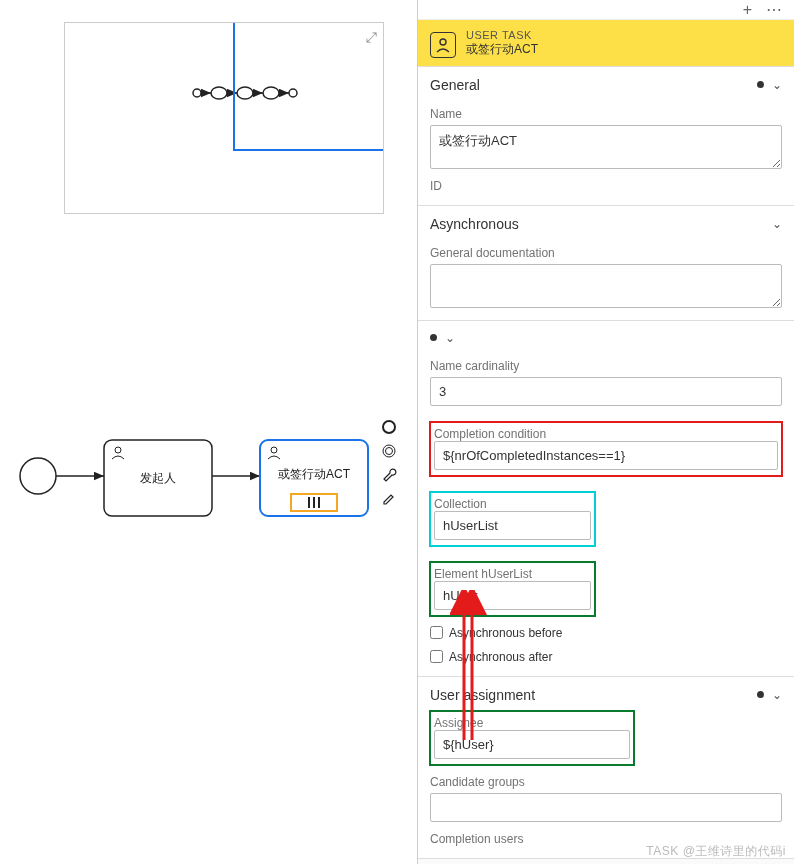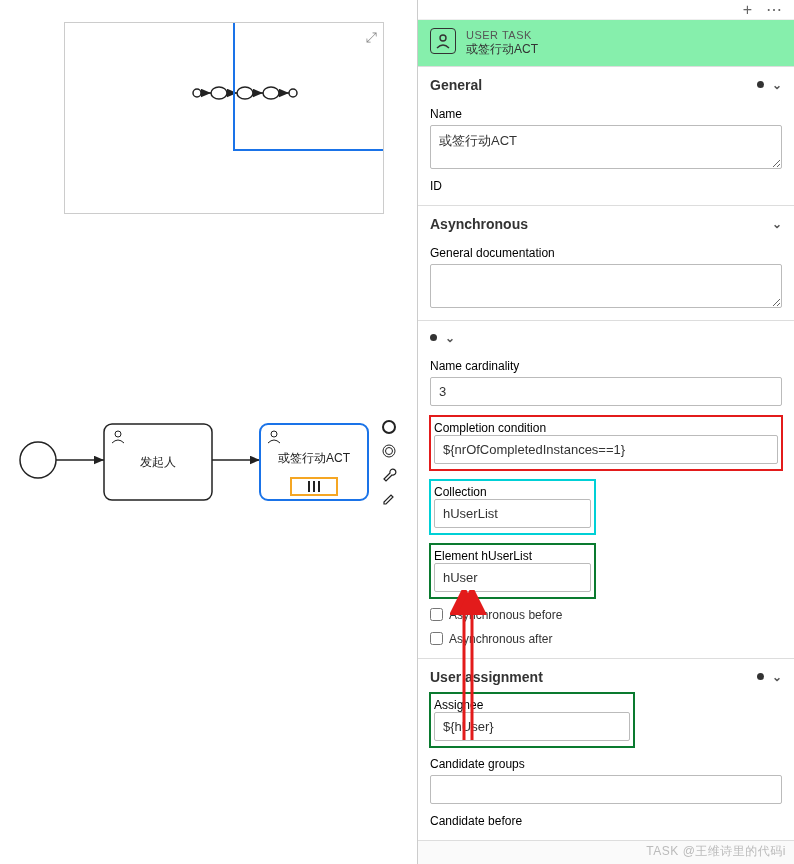--- a/index.html
+++ b/index.html
@@ -7,65 +7,65 @@
 
 .app { display: flex; width: 100%; height: 100%; position: relative; }
 
 
 .canvas { flex: 1; position: relative; background: #fff; background-image: radial-gradient(#ccc 0.6px, transparent 0.6px); background-size: 12px 12px; background-position: 0 0; }
 .minimap { position: absolute; top: 22px; left: 64px; width: 320px; height: 192px; border: 1px solid #ccc; background: #fff; }
 .minimap .viewport { position: absolute; top: 0; right: 0; width: 150px; height: 128px; border: 2px solid #1a73e8; border-right: none; border-top: none; }
 .minimap svg { width: 100%; height: 100%; }
 .minimap-expand { position: absolute; top: 6px; right: 6px; color: #888; font-size: 14px; }
 
-.diagram { position: absolute; top: 418px; left: 16px; }
+.diagram { position: absolute; top: 434px; left: 16px; }
 .diagram svg { overflow: visible; }
 
 .task { stroke: #222; stroke-width: 1.5; fill: #fff; rx: 8; ry: 8; }
 .task.selected { stroke: #1a73e8; stroke-width: 2; }
 .event-circle { stroke: #222; stroke-width: 1.5; fill: #fff; }
 .arrow { stroke: #222; stroke-width: 1.5; fill: none; marker-end: url(#arrowhead); }
 .node-label { font-size: 12px; fill: #222; text-anchor: middle; }
 .user-icon-mini { stroke: #222; stroke-width: 1; fill: none; }
 .mi-marker { stroke: #f5a623; stroke-width: 2; fill: none; }
 .mi-bars { stroke: #222; stroke-width: 2; }
 
 .context-pad { position: absolute; top: 418px; left: 380px; display: flex; flex-direction: column; gap: 6px; }
 .context-pad .cp { width: 18px; height: 18px; display: flex; align-items: center; justify-content: center; color: #333; font-size: 14px; }
 
 
 .panel { width: 377px; border-left: 1px solid #ccc; background: #fafafa; display: flex; flex-direction: column; font-size: 13px; color: #333; }
 .titlebar { height: 20px; display: flex; justify-content: flex-end; align-items: center; gap: 14px; padding-right: 12px; border-bottom: 1px solid #eee; background: #fff; color: #666; }
 .titlebar span { font-size: 16px; line-height: 1; }
 
-.header { display: flex; gap: 10px; padding: 8px 12px; border-bottom: 1px solid #ddd; background: #86efac; align-items: flex-start; }
+.header { display: flex; gap: 10px; padding: 8px 12px; border-bottom: 1px solid #ddd; background: #fde047; align-items: flex-end; }
 .header-icon { width: 26px; height: 26px; border: 1.5px solid #333; border-radius: 4px; display: flex; align-items: center; justify-content: center; }
 .header-titles { display: flex; flex-direction: column; line-height: 1.3; }
 .header-type { font-size: 11px; color: #555; letter-spacing: 0.5px; }
 .header-name { font-size: 12px; }
 
 .scroll { overflow-y: auto; flex: 1; }
 
 .section { border-bottom: 1px solid #ddd; background: #fff; margin-bottom: 0; }
-.sec-head { display: flex; align-items: center; padding: 10px 12px 8px; font-weight: 700; font-size: 14px; gap: 8px; }
+.sec-head { display: flex; align-items: center; padding: 10px 12px 8px; font-weight: 400; font-size: 14px; gap: 8px; }
 .sec-head .title { flex: 1; }
 .dot { width: 7px; height: 7px; border-radius: 50%; background: #333; }
 .chev { font-size: 12px; color: #555; }
 .sec-body { padding: 0 12px 12px; display: flex; flex-direction: column; gap: 4px; }
 
-.field-label { font-size: 12px; color: #000000; margin-top: 6px; }
+.field-label { font-size: 12px; color: #737373; margin-top: 6px; }
 .field-input, .field-textarea { width: 100%; border: 1px solid #bbb; border-radius: 2px; padding: 6px 8px; font-size: 13px; background: #fff; color: #333; }
 .field-textarea { resize: both; min-height: 28px; font-family: inherit; }
 .field-textarea.big { min-height: 44px; }
 
 .hl-red { outline: 2px solid #e31b1b; outline-offset: -1px; }
 .hl-cyan { outline: 2px solid #00d0d6; outline-offset: -1px; }
 .hl-green { outline: 2px solid #0a7a2f; outline-offset: -1px; }
 
-.group-box { padding: 4px 4px 6px; margin-top: 6px; }
+.group-box { padding: 4px 4px 6px; margin-top: 12px; }
 
 .chk { display: flex; align-items: center; gap: 6px; font-size: 12px; margin-top: 6px; }
 .chk input { width: 13px; height: 13px; }
 
 .arrow-annot { position: absolute; pointer-events: none; }
 
 .watermark { position: absolute; right: 8px; bottom: 4px; font-size: 12px; color: #bbb; letter-spacing: 0.5px; pointer-events: none; }
 </style>
 </head>
 <body>
@@ -245,21 +245,21 @@
         </div>
         <div class="sec-body">
           <div class="group-box hl-green" style="width:58%; margin-top:0;">
             <label class="field-label" style="margin-top:0">Assignee</label>
             <input class="field-input" value="${hUser}" style="">
           </div>
 
           <label class="field-label">Candidate groups</label>
           <input class="field-input" value="" style="">
 
-          <label class="field-label">Candidate before</label>
+          <label class="field-label">Completion users</label>
         </div>
       </div>
     </div>
   </div>
 
   <svg class="arrow-annot" style="left:450px; top:590px;" width="40" height="160">
     <defs>
       <marker id="redhead" markerWidth="10" markerHeight="10" refX="5" refY="5" orient="auto">
         <path d="M0,0 L10,5 L0,10 Z" fill="#e31b1b"></path>
       </marker>

